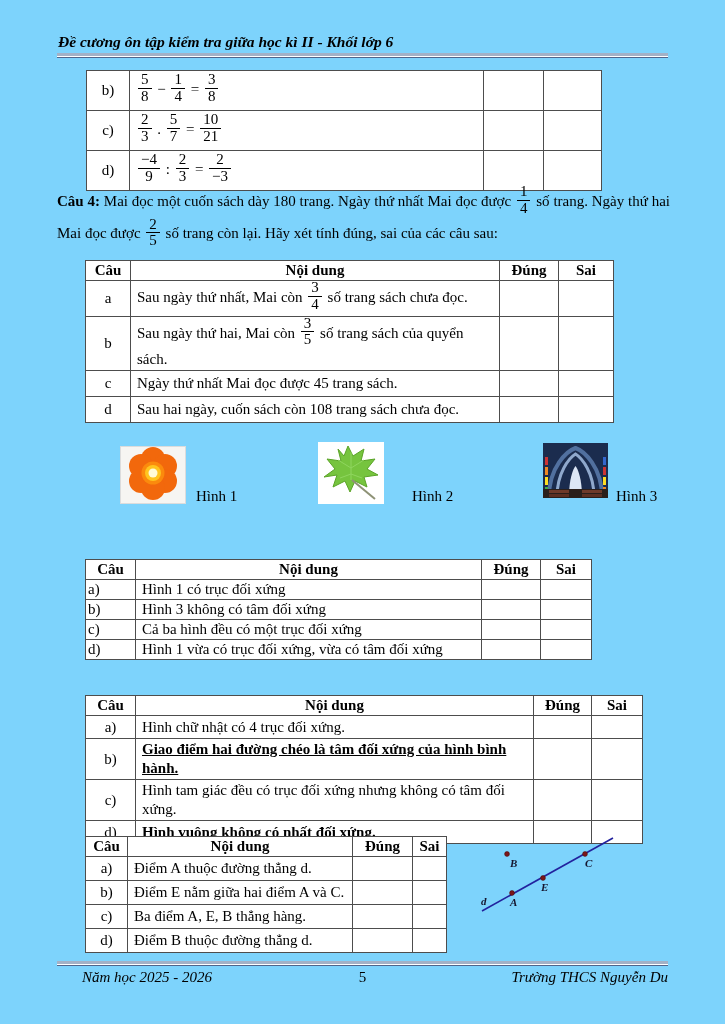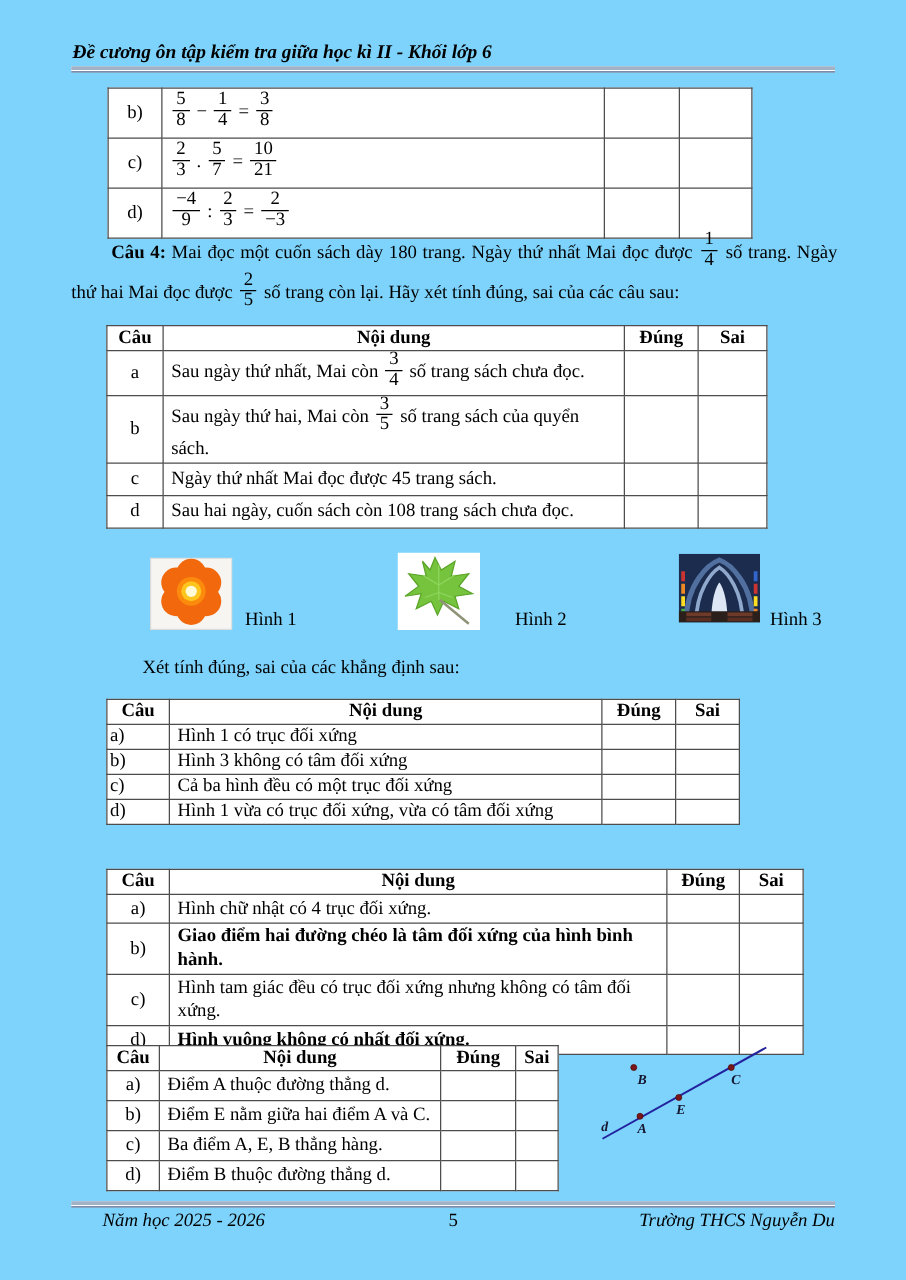--- a/index.html
+++ b/index.html
@@ -4,29 +4,29 @@
 <style>
   html,body{margin:0;padding:0;background:#fff;}
   .page{position:relative;width:725px;height:1024px;background:#7dd3fc;overflow:hidden;
         font-family:"Liberation Serif",serif;font-size:15px;color:#000;}
 
   .header-title{position:absolute;left:58px;top:33px;font-style:italic;font-weight:bold;font-size:15.5px;}
   .rule{position:absolute;height:1px;border-top:3px solid var(--rule-light,#a3b1c6);
         border-bottom:1px solid var(--rule-dark,#51658a);background:#fff;}
 
   .para{position:absolute;line-height:22px;}
-  .qlabel{font-weight:bold;margin-left:32px;}
+  .qlabel{font-weight:bold;}
 
   .qtable{position:absolute;border-collapse:collapse;table-layout:fixed;font-size:15px;background:#fff;}
   .qtable td,.qtable th{border:1px solid #4d4d4d;vertical-align:middle;overflow:hidden;}
   .qtable th{font-weight:bold;height:19px;padding:0 2px;}
   .qtable td{padding:1px 6px;}
   .c-label{text-align:center;padding:1px 2px !important;}
   .c-content{text-align:left;line-height:19px;}
-  .bold{font-weight:bold;}
+  .bold{font-weight:bold;text-decoration:underline;}
   .t1 td{height:37px;}
   .t2 td{height:23px;}
   .t3 td{height:15px;padding:0 6px;}
   .t3 .c-label{text-align:left;}
   .t4 td{height:20px;}
   .t5 td{height:21px;}
 
   .frac{display:inline-block;vertical-align:middle;text-align:center;line-height:1.05;
         margin:0 2px;position:relative;top:-2px;}
   .frac .fn{display:block;padding:0 3px;border-bottom:1px solid #000;}
@@ -168,21 +168,20 @@
       <rect x="6" y="47" width="20" height="3" fill="#6e3a2a"></rect>
         <rect x="39" y="47" width="20" height="3" fill="#6e3a2a"></rect>
       <rect x="6" y="51" width="20" height="3" fill="#5a2f22"></rect>
         <rect x="39" y="51" width="20" height="3" fill="#5a2f22"></rect>
     </svg>
   </div>
   <div class="figcaption" style="left:196px;top:488px;">Hình 1</div>
   <div class="figcaption" style="left:412px;top:488px;">Hình 2</div>
   <div class="figcaption" style="left:616px;top:488px;">Hình 3</div>
 
-  <div class="para" style="left:114px;top:523px;">Xét tính đúng, sai của các khẳng định sau:</div>
 
   <table class="qtable t3" style="left:85px;top:559px;width:507px;">
     <colgroup>
         <col style="width:50px">
         <col>
         <col style="width:59px">
         <col style="width:51px">
       </colgroup>
     <thead>
         <tr>

